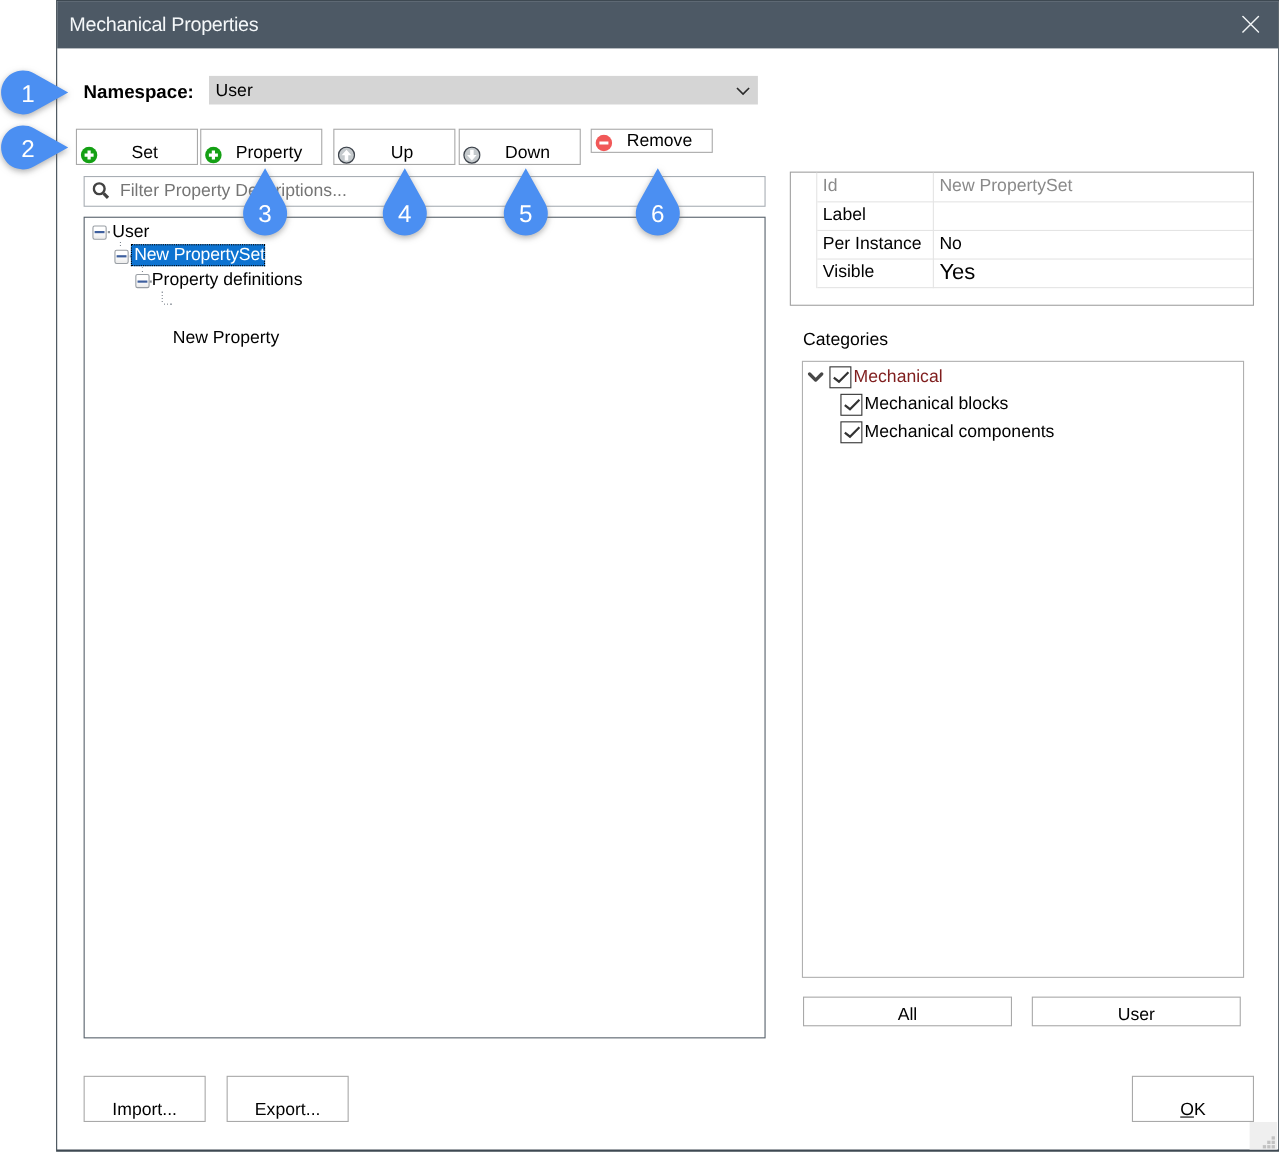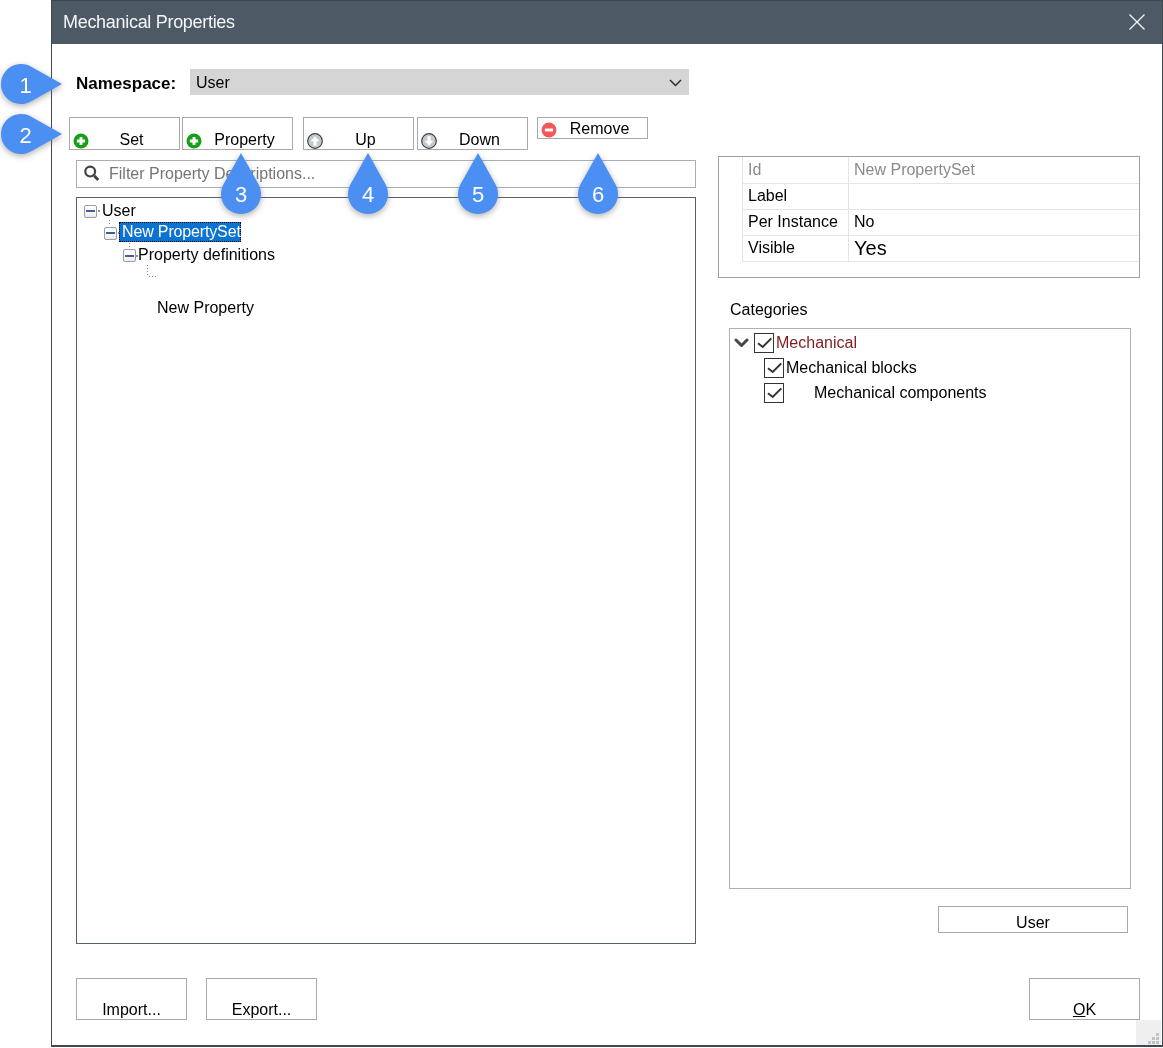--- a/index.html
+++ b/index.html
@@ -134,22 +134,25 @@
   <div class="abs" style="left:764px;top:358px;width:20px;height:20px;border:1.5px solid #333;box-sizing:border-box;background:#fff;"></div>
   <svg class="abs" style="left:764px;top:358px;" width="20" height="20" viewBox="0 0 20 20">
     <path d="M4 10.3 L8.7 14 L17.3 5.4" stroke="#333" stroke-width="2" fill="none"></path>
   </svg>
   <div class="abs" style="left:786px;top:359px;height:18px;line-height:18px;font-size:16px;color:#000;">Mechanical blocks</div>
 
   <div class="abs" style="left:764px;top:383px;width:20px;height:20px;border:1.5px solid #333;box-sizing:border-box;background:#fff;"></div>
   <svg class="abs" style="left:764px;top:383px;" width="20" height="20" viewBox="0 0 20 20">
     <path d="M4 10.3 L8.7 14 L17.3 5.4" stroke="#333" stroke-width="2" fill="none"></path>
   </svg>
-  <div class="abs" style="left:814px;top:384px;height:18px;line-height:18px;font-size:16px;color:#000;">Mechanical components</div>
+  <div class="abs" style="left:786px;top:384px;height:18px;line-height:18px;font-size:16px;color:#000;">Mechanical components</div>
 
+  <div class="btn" style="left:730px;top:906px;width:190px;height:27px;">
+      <span class="lbl">All</span>
+    </div>
   <div class="btn" style="left:938px;top:906px;width:190px;height:27px;">
       <span class="lbl">User</span>
     </div>
 
   <div class="btn" style="left:76px;top:978px;width:111px;height:42px;">
       <span class="lbl">Import...</span>
     </div>
   <div class="btn" style="left:206px;top:978px;width:111px;height:42px;">
       <span class="lbl">Export...</span>
     </div>

